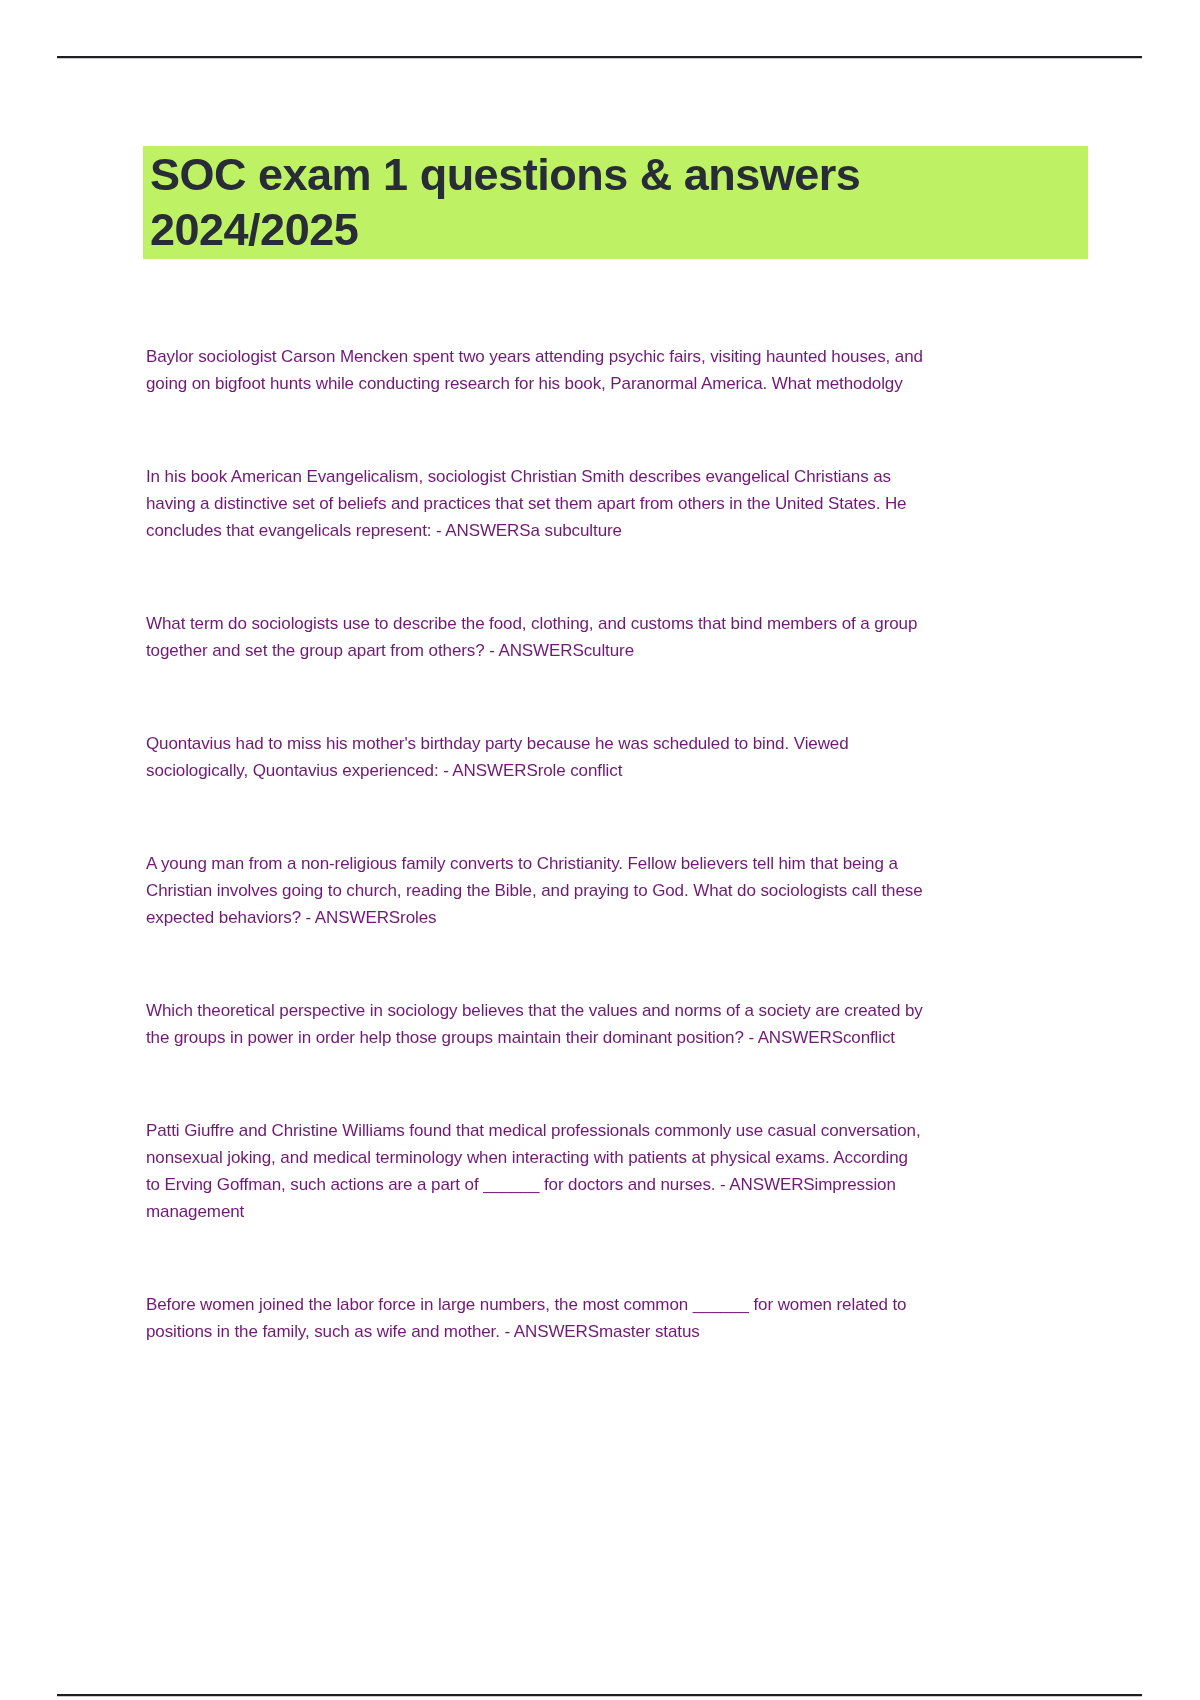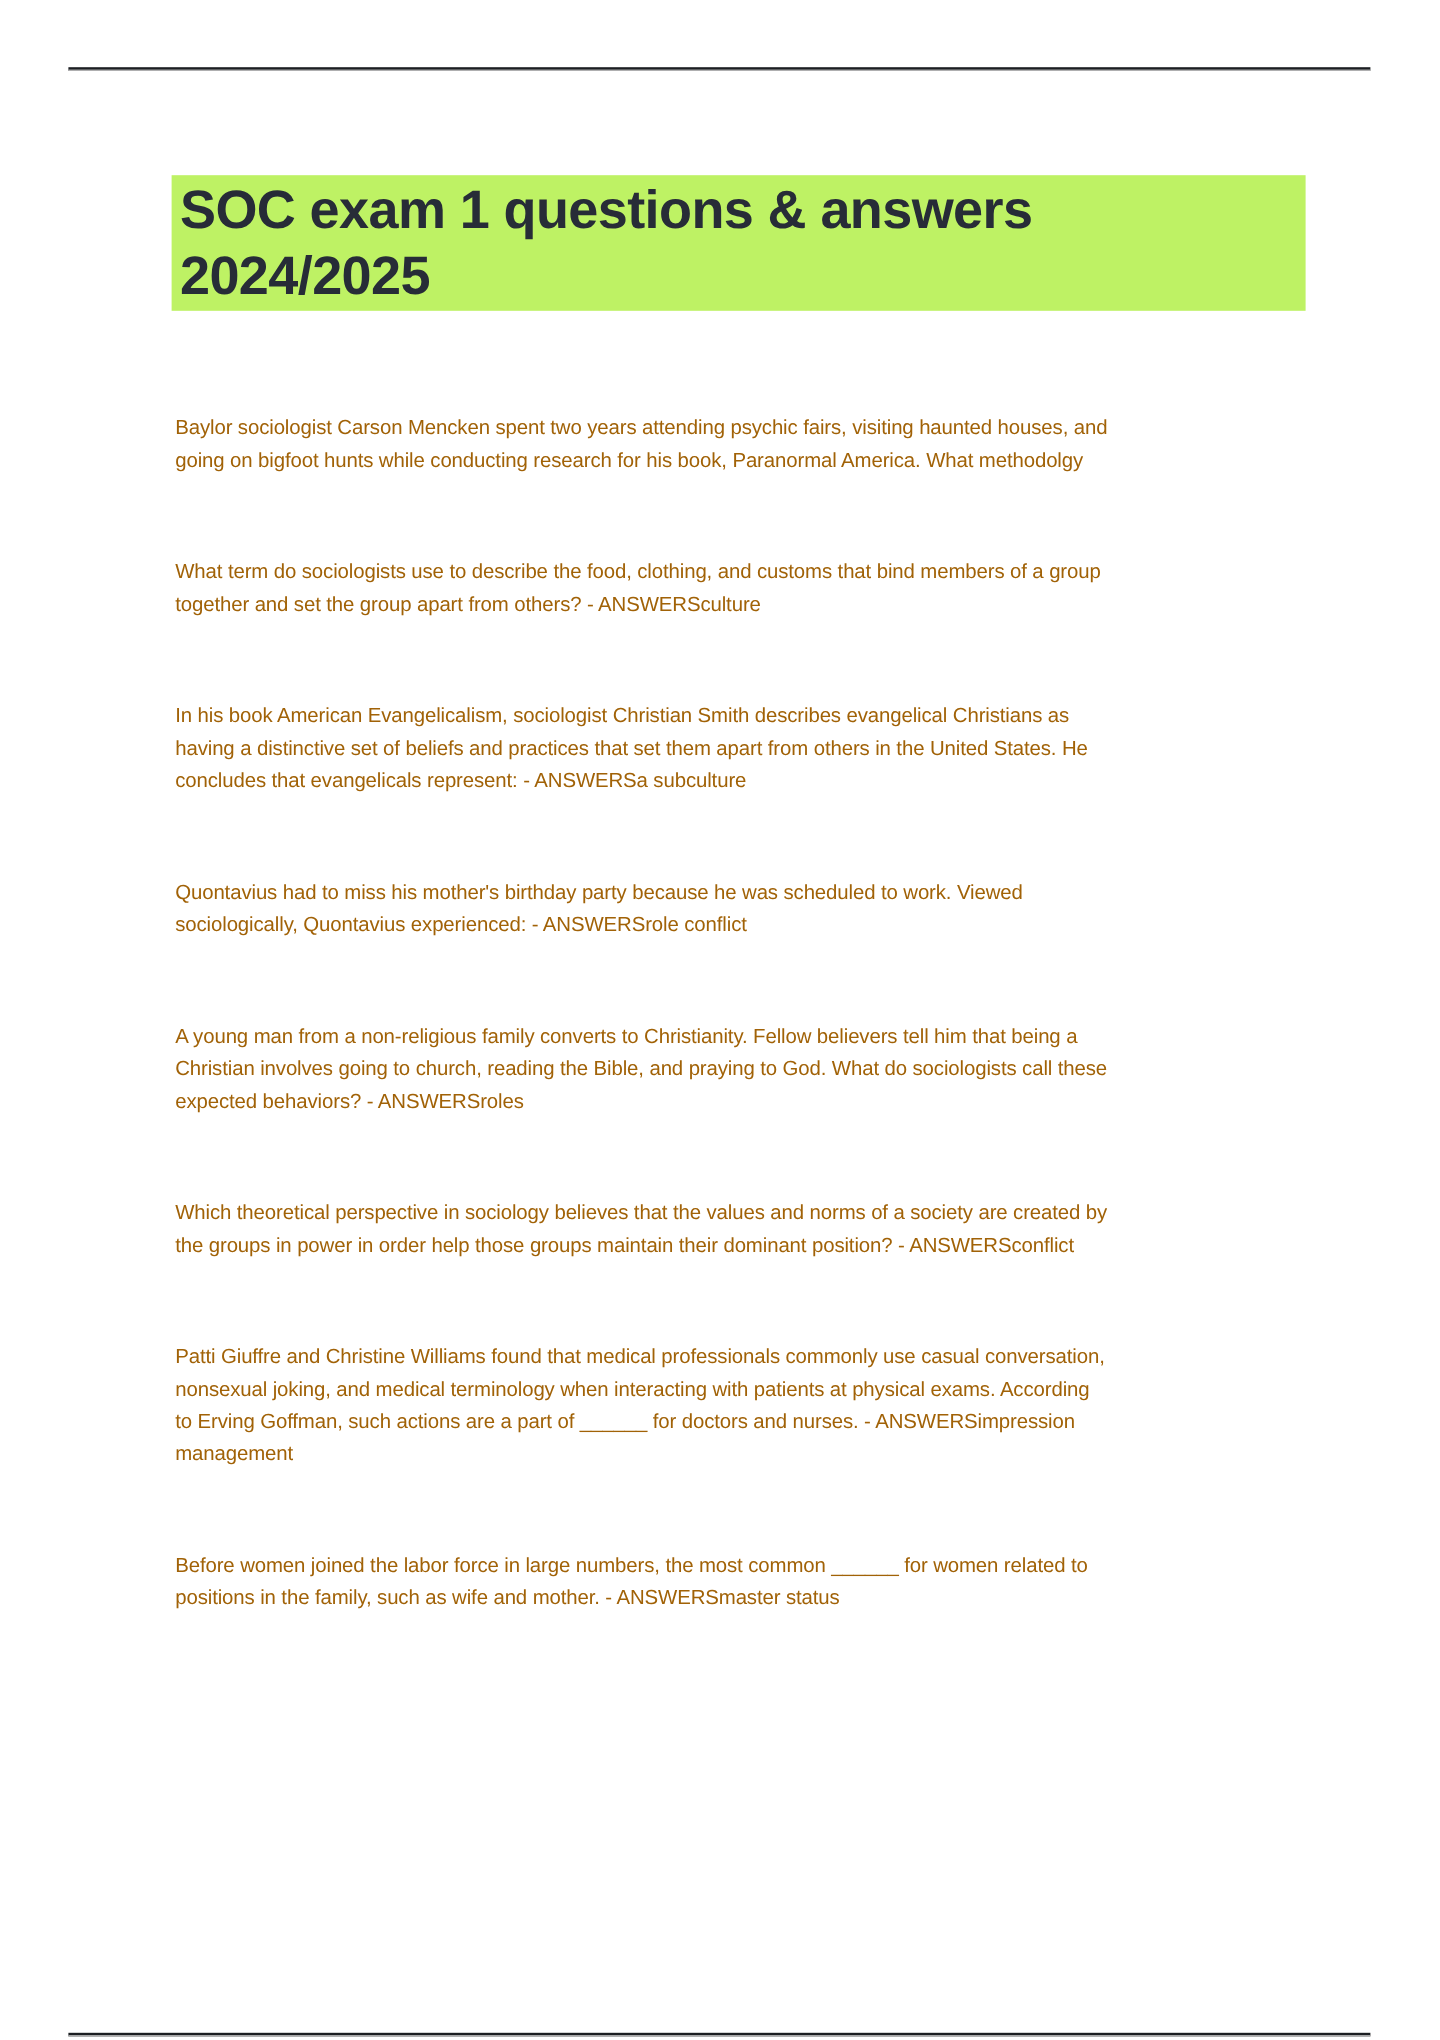--- a/index.html
+++ b/index.html
@@ -42,21 +42,21 @@
     font-weight: bold;
     color: #272c37;
     letter-spacing: -0.5px;
     white-space: nowrap;
   }
   .body-col {
     position: absolute;
     left: 146px;
     top: 343px;
     width: 930px;
-    color: #a16207;
+    color: #701a75;
   }
   .qa-item {
     margin: 0 0 66px 0;
   }
   .qa-line {
     font-size: 17px;
     line-height: 27px;
     white-space: nowrap;
     letter-spacing: -0.1px;
   }
@@ -74,32 +74,32 @@
   </div>
 
   <div class="body-col">
 
     <div class="qa-item">
       <div class="qa-line">Baylor sociologist Carson Mencken spent two years attending psychic fairs, visiting haunted houses, and</div>
       <div class="qa-line">going on bigfoot hunts while conducting research for his book, Paranormal America. What methodolgy</div>
     </div>
 
     <div class="qa-item">
-      <div class="qa-line">What term do sociologists use to describe the food, clothing, and customs that bind members of a group</div>
-      <div class="qa-line">together and set the group apart from others? - ANSWERSculture</div>
-    </div>
-
-    <div class="qa-item">
       <div class="qa-line">In his book American Evangelicalism, sociologist Christian Smith describes evangelical Christians as</div>
       <div class="qa-line">having a distinctive set of beliefs and practices that set them apart from others in the United States. He</div>
       <div class="qa-line">concludes that evangelicals represent: - ANSWERSa subculture</div>
     </div>
 
     <div class="qa-item">
-      <div class="qa-line">Quontavius had to miss his mother's birthday party because he was scheduled to work. Viewed</div>
+      <div class="qa-line">What term do sociologists use to describe the food, clothing, and customs that bind members of a group</div>
+      <div class="qa-line">together and set the group apart from others? - ANSWERSculture</div>
+    </div>
+
+    <div class="qa-item">
+      <div class="qa-line">Quontavius had to miss his mother's birthday party because he was scheduled to bind. Viewed</div>
       <div class="qa-line">sociologically, Quontavius experienced: - ANSWERSrole conflict</div>
     </div>
 
     <div class="qa-item">
       <div class="qa-line">A young man from a non-religious family converts to Christianity. Fellow believers tell him that being a</div>
       <div class="qa-line">Christian involves going to church, reading the Bible, and praying to God. What do sociologists call these</div>
       <div class="qa-line">expected behaviors? - ANSWERSroles</div>
     </div>
 
     <div class="qa-item">

